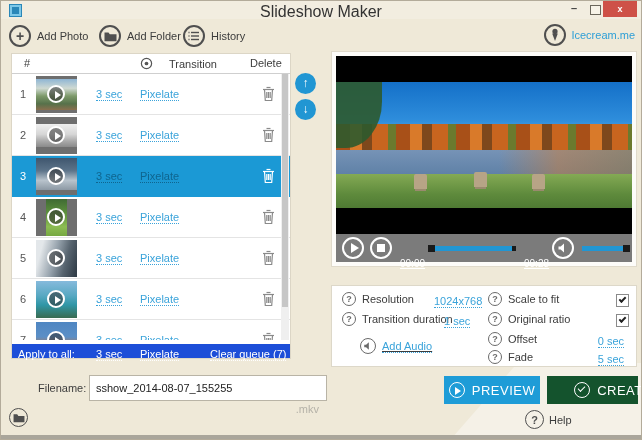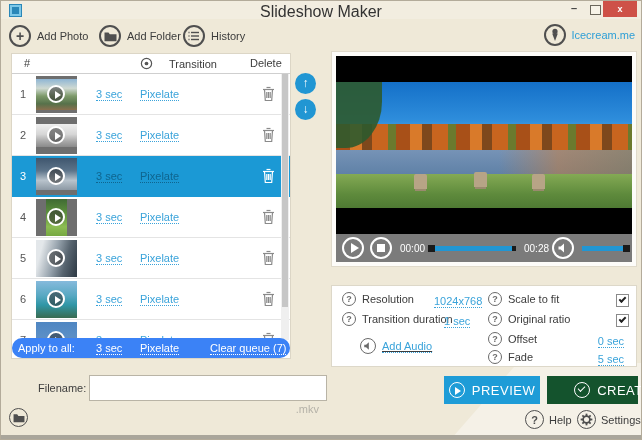--- a/index.html
+++ b/index.html
@@ -47,21 +47,21 @@
   .t7 .thumb-img { left:0; right:0; top:0; bottom:0; background:linear-gradient(180deg,#4f86c2 0%,#5b8fc6 40%,#c8743a 70%,#8a5a2e 100%); }
   .play-badge { position:absolute; left:50%; top:50%; width:18px; height:18px; margin:-10px 0 0 -10px; border:2px solid #fff; border-radius:50%; background:rgba(50,50,50,.55); }
   .play-badge i { position:absolute; left:6px; top:4px; width:0; height:0; border-left:6px solid #fff; border-top:4px solid transparent; border-bottom:4px solid transparent; display:block; }
   .q-link { color:#3aa3da; text-decoration:none; border-bottom:1px dotted #3aa3da; cursor:pointer; }
   .q-row .time-link { position:absolute; left:84px; top:14px; }
   .q-row .trans-link { position:absolute; left:128px; top:14px; }
   .trash-btn { position:absolute; left:250px; top:12px; width:14px; height:17px; cursor:pointer; }
   .q-row.selected { background:#1b99d5; border-bottom-color:#1b99d5; }
   .q-row.selected .num { color:#fff; }
   .q-row.selected .q-link { color:#0f658f; border-bottom-color:#0f658f; }
-  .apply-bar { position:absolute; left:0; right:0; bottom:0; height:20px; background:#3b82f6; color:#fff;border-radius:10px; }
+  .apply-bar { position:absolute; left:0; right:0; bottom:0; height:14px; background:#1d4ed8; color:#fff; }
   .apply-bar .a-label { position:absolute; left:6px; top:4px; }
   .apply-bar .a-link { position:absolute; top:4px; color:#fff; border-bottom:1px dotted #fff; cursor:pointer; }
   .a-time { left:84px; } .a-trans { left:128px; } .a-clear { left:198px; }
   .q-scrollbar { position:absolute; right:1px; top:20px; width:8px; height:266px; background:#efefef; }
   .q-scroll-thumb { position:absolute; top:0; left:1px; width:6px; height:233px; background:#c6c6c6; }
   .move-btn { position:absolute; left:294px; width:21px; height:21px; border-radius:50%; background:#2196d3; color:#fff; font-size:12px; font-weight:bold; text-align:center; line-height:21px; cursor:pointer; }
   .move-up { top:72px; } .move-down { top:98px; }
 
   
   .preview-panel { position:absolute; left:330px; top:50px; width:306px; height:216px; background:#fdfcf9; border:1px solid #e0dacb; }
@@ -73,21 +73,21 @@
   .water { position:absolute; left:0; right:0; top:68px; height:26px; background:linear-gradient(180deg,#7693b6 0%,#5e80a6 100%); }
   .water-reflect { position:absolute; left:0; right:0; top:0; bottom:0; background:linear-gradient(90deg,transparent 55%,rgba(205,125,55,.5) 75%,rgba(160,120,60,.55) 100%); }
   .grass { position:absolute; left:0; right:0; top:92px; height:34px; background:linear-gradient(180deg,#84aa54 0%,#5e8a3c 60%,#4f7a33 100%); }
   .big-tree { position:absolute; left:-6px; top:0; width:52px; height:66px; background:#2d5a2d; border-radius:0 0 70% 0; opacity:.9; }
   .chair { position:absolute; width:13px; height:15px; background:#b7a486; border-radius:2px 2px 0 0; box-shadow:0 3px 0 -1px #9a8a6e; }
   .chair.c1 { left:78px; top:92px; } .chair.c2 { left:138px; top:90px; } .chair.c3 { left:196px; top:92px; }
   .controls { position:absolute; left:4px; right:4px; bottom:4px; height:28px; background:#7b7b7b; }
   .pc-btn { position:absolute; top:3px; width:22px; height:22px; border:2px solid #fff; border-radius:50%; background:transparent; cursor:pointer; }
   .pc-play { left:6px; } .pc-play i { position:absolute; left:7px; top:4px; width:0; height:0; border-left:8px solid #fff; border-top:5px solid transparent; border-bottom:5px solid transparent; display:block; }
   .pc-stop { left:34px; } .pc-stop i { position:absolute; left:5px; top:5px; width:8px; height:8px; background:#fff; display:block; }
-  .pc-time { position:absolute; top:9px; color:#fff; font-size:10px; }
+  .pc-time { position:absolute; top:24px; color:#fff; font-size:10px;text-decoration:underline; }
   .time-cur { left:64px; } .time-total { left:188px; }
   .seek { position:absolute; left:92px; top:12px; width:88px; height:5px; background:#2196d3; cursor:pointer; }
   .seek .thumb-sq { position:absolute; left:0; top:-1px; width:7px; height:7px; background:#1a1a1a; }
   .seek .end-sq { position:absolute; right:0; top:0; width:4px; height:5px; background:#1a1a1a; }
   .vol-btn { position:absolute; left:216px; top:3px; width:22px; height:22px; border:2px solid #fff; border-radius:50%; cursor:pointer; }
   .vol-btn svg { position:absolute; left:3px; top:3px; }
   .vol-bar { position:absolute; left:246px; top:12px; width:48px; height:5px; background:#2196d3; cursor:pointer; }
   .vol-bar .thumb-sq { position:absolute; right:0; top:-1px; width:7px; height:7px; background:#1a1a1a; }
 
   
@@ -446,20 +446,21 @@
 
     <div class="set-item s-fade">
       <span class="q-icon">?</span>
       <span class="set-label">Fade</span>
     </div>
     <span class="set-link s-fade-val">5 sec</span>
   </div>
 
   <span class="filename-label">Filename:</span>
   <div class="filename-wrap">
+    <input class="filename-input" value="sshow_2014-08-07_155255" style="">
     <span class="ext">.mkv</span>
   </div>
   <div class="action-btn btn-preview">
     <span class="act-circle">
         <span class="tri"></span>
       </span>
     <span>PREVIEW</span>
   </div>
   <div class="action-btn btn-create">
     <span class="act-circle">
@@ -473,33 +474,15 @@
       <span class="circle-sm2">
         <svg width="12" height="10" viewBox="0 0 13 11">
             <path d="M0.5 1.5h4l1.3 1.7h6.7v7H0.5z" fill="#4f4f4f"></path>
           </svg>
       </span>
     </div>
     <div class="status-item st-help">
       <span class="circle-sm2">?</span>
       <span>Help</span>
     </div>
-    <div class="status-item st-settings">
-      <span class="circle-sm2">
-        <svg width="13" height="13" viewBox="0 0 20 20">
-            <g fill="#4f4f4f">
-              <circle cx="10" cy="10" r="5.2" fill="none" stroke="#4f4f4f" stroke-width="2.6"></circle>
-              <rect x="8.6" y="1" width="2.8" height="4"></rect>
-              <rect x="8.6" y="15" width="2.8" height="4"></rect>
-              <rect x="1" y="8.6" width="4" height="2.8"></rect>
-              <rect x="15" y="8.6" width="4" height="2.8"></rect>
-              <rect x="8.6" y="1" width="2.8" height="4" transform="rotate(45 10 10)"></rect>
-              <rect x="8.6" y="15" width="2.8" height="4" transform="rotate(45 10 10)"></rect>
-              <rect x="1" y="8.6" width="4" height="2.8" transform="rotate(45 10 10)"></rect>
-              <rect x="15" y="8.6" width="4" height="2.8" transform="rotate(45 10 10)"></rect>
-            </g>
-          </svg>
-      </span>
-      <span>Settings</span>
-    </div>
   </div>
   <div class="bottom-strip"></div>
 </div>
 
 </body></html>

